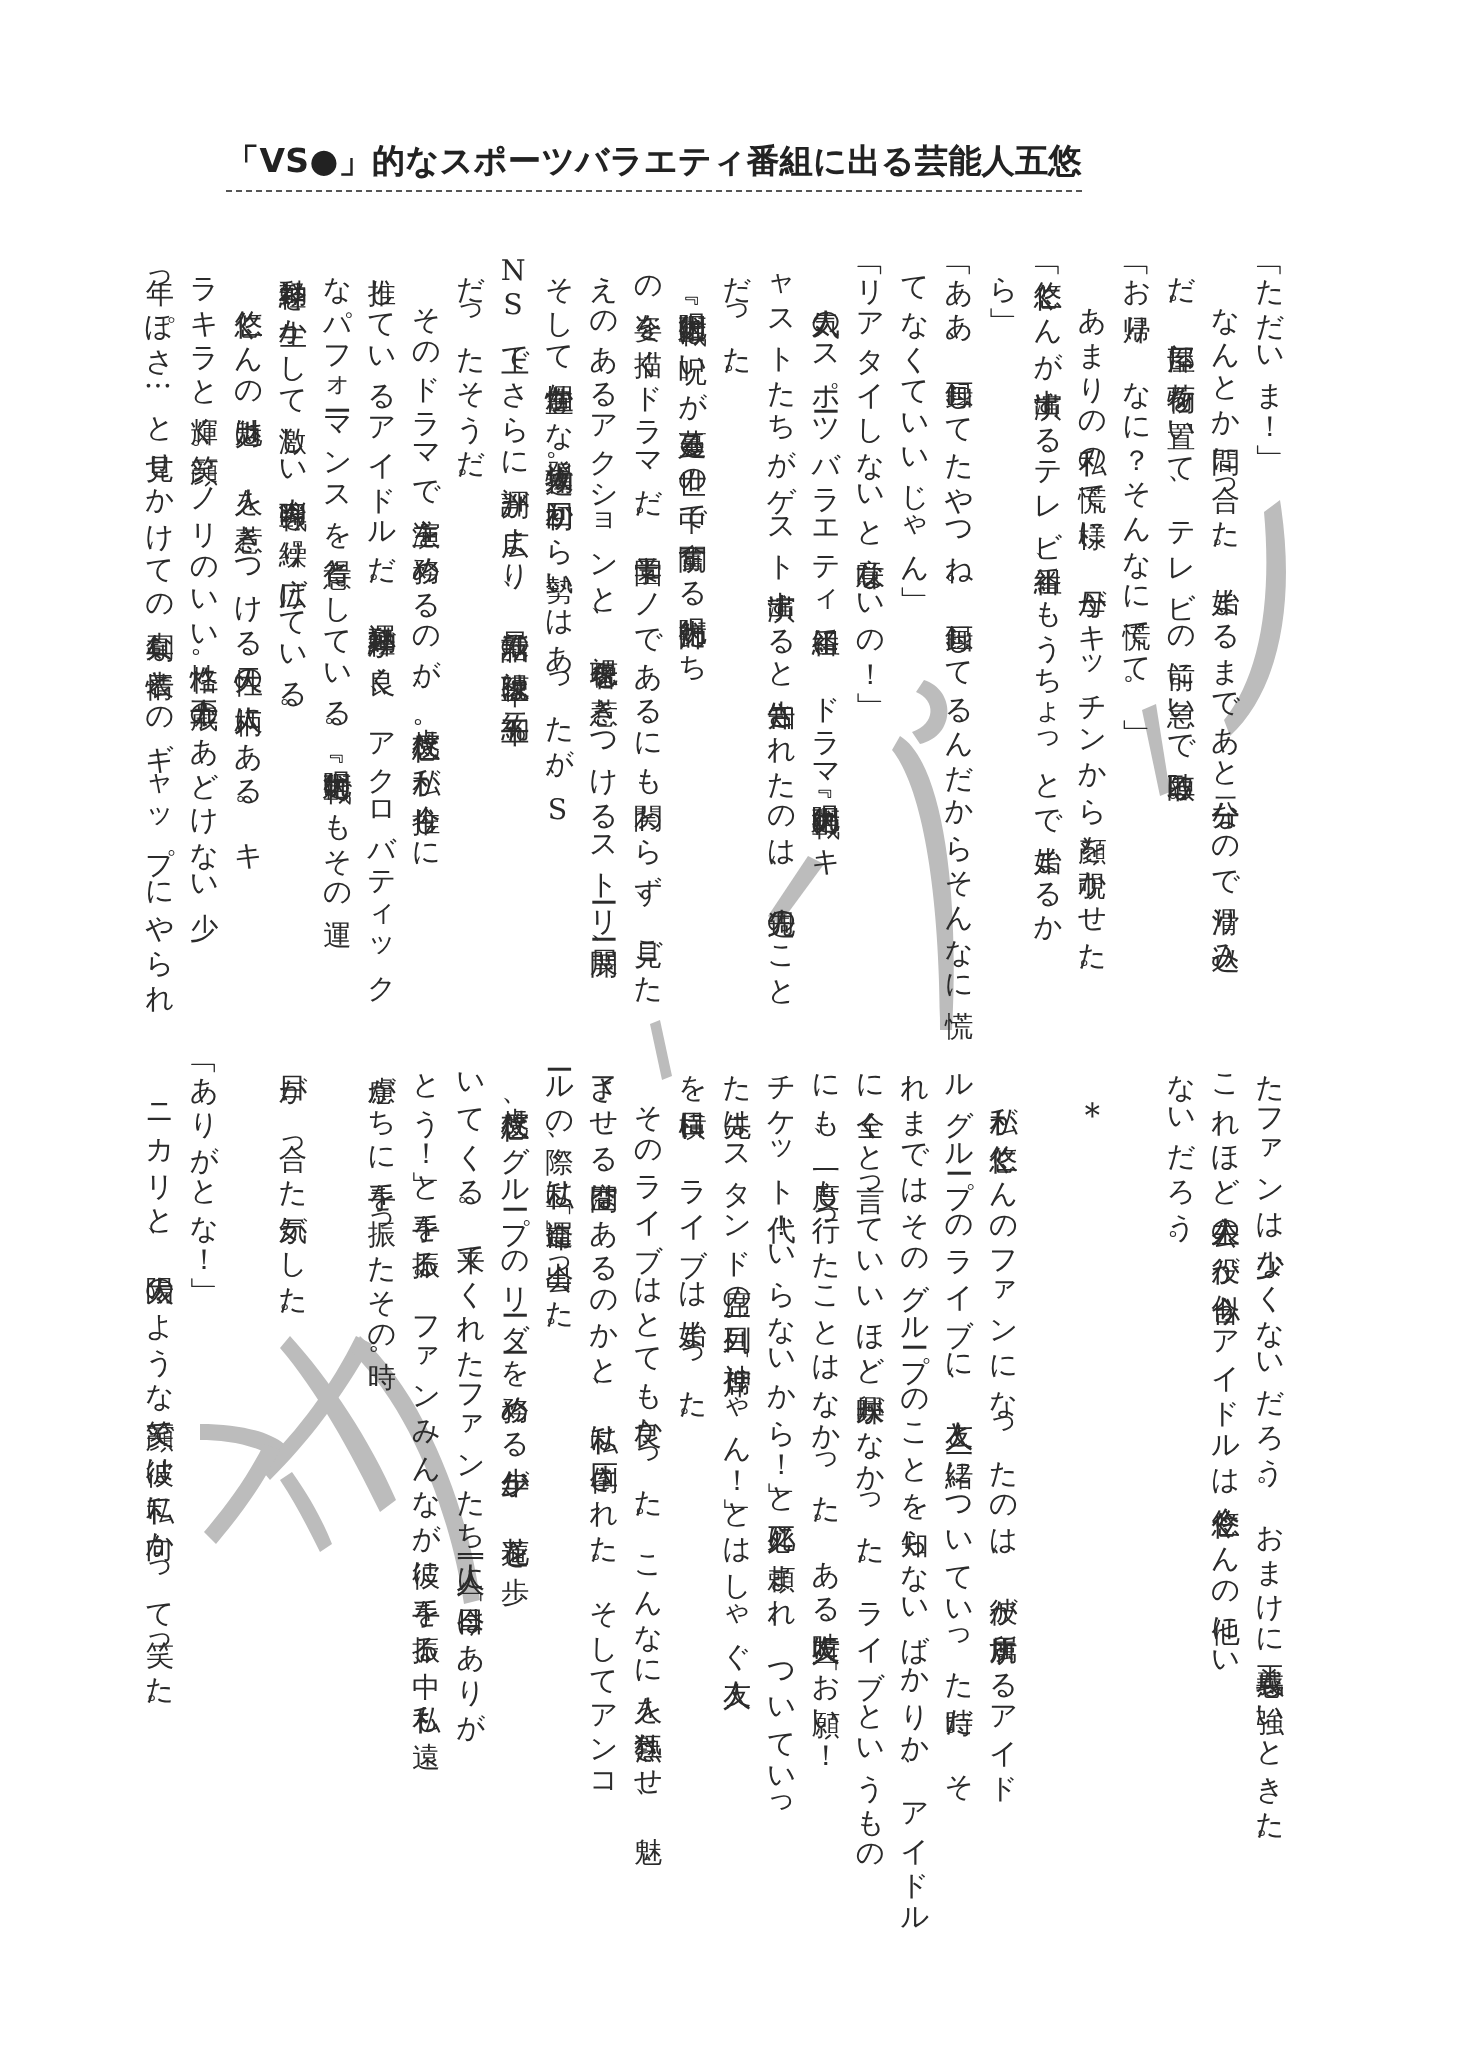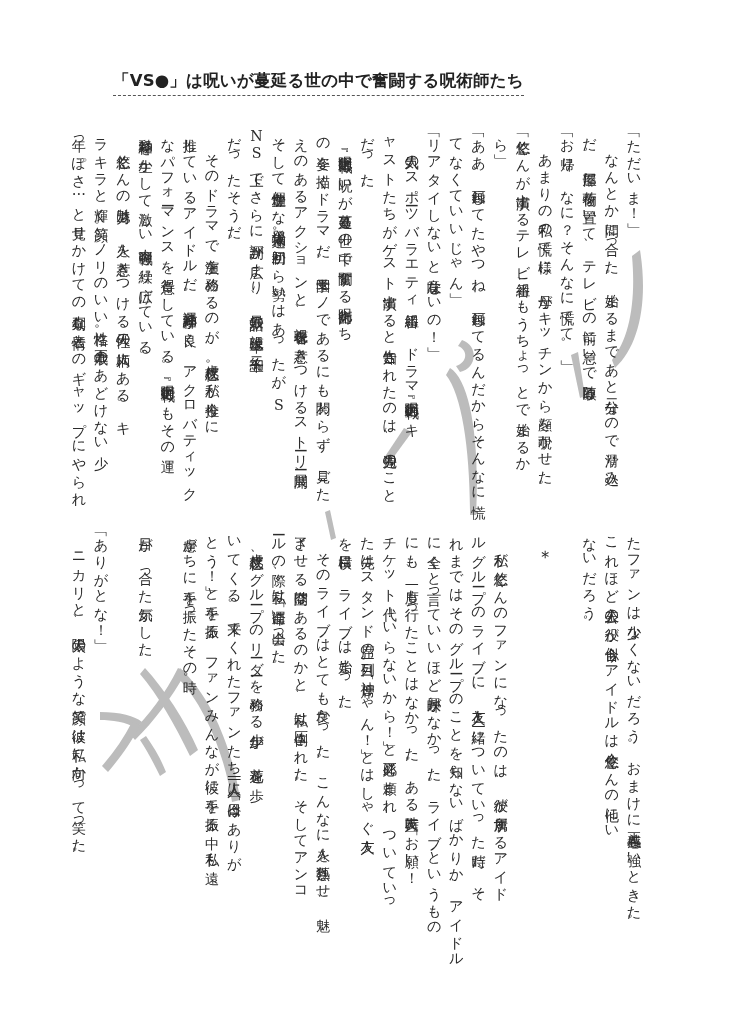--- a/index.html
+++ b/index.html
@@ -61,21 +61,21 @@
     left: 0;
     top: 0;
     width: 733px;
     height: 1024px;
     pointer-events: none;
   }
 </style>
 </head>
 <body>
 
-<div class="title">「VS●」は呪いが蔓延る世の中で奮闘する呪術師たち</div>
+<div class="title">「VS●」的なスポーツバラエティ番組に出る芸能人五悠</div>
 
 <svg class="watermark" viewBox="0 0 733 1024">
   <g fill="#bcbcbc" stroke="none">
 
     <path d="M640 250 C 648 300, 640 345, 615 368 L 612 360 C 630 338, 636 300, 632 256 Z"></path>
 
     <path d="M571 355 L 578 352 L 585 396 L 580 398 Z"></path>
 
     <path d="M462 340 C 478 345, 478 368, 460 372 L 456 366 C 468 362, 468 350, 458 346 Z"></path>
 

